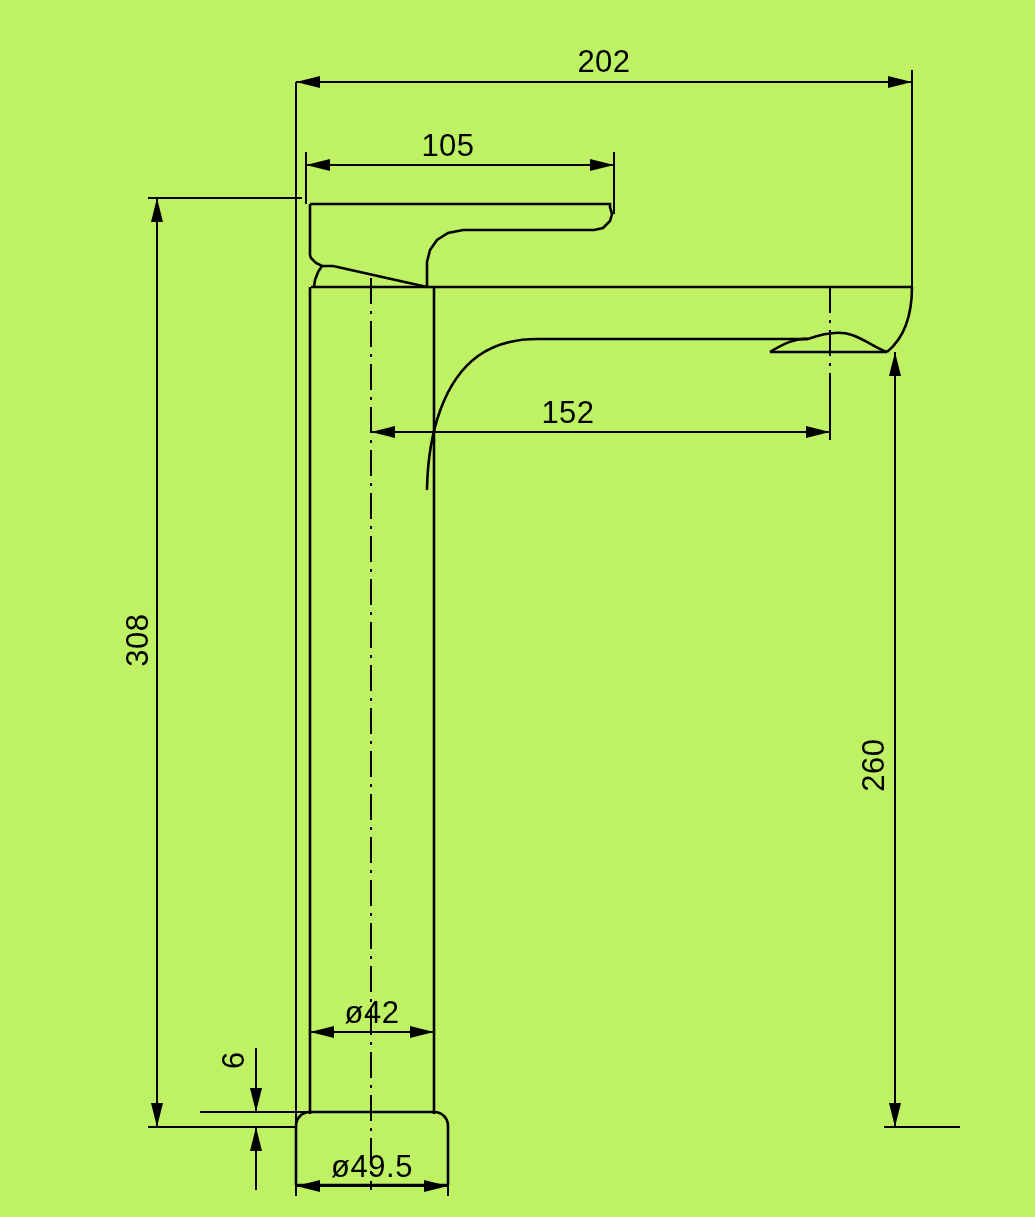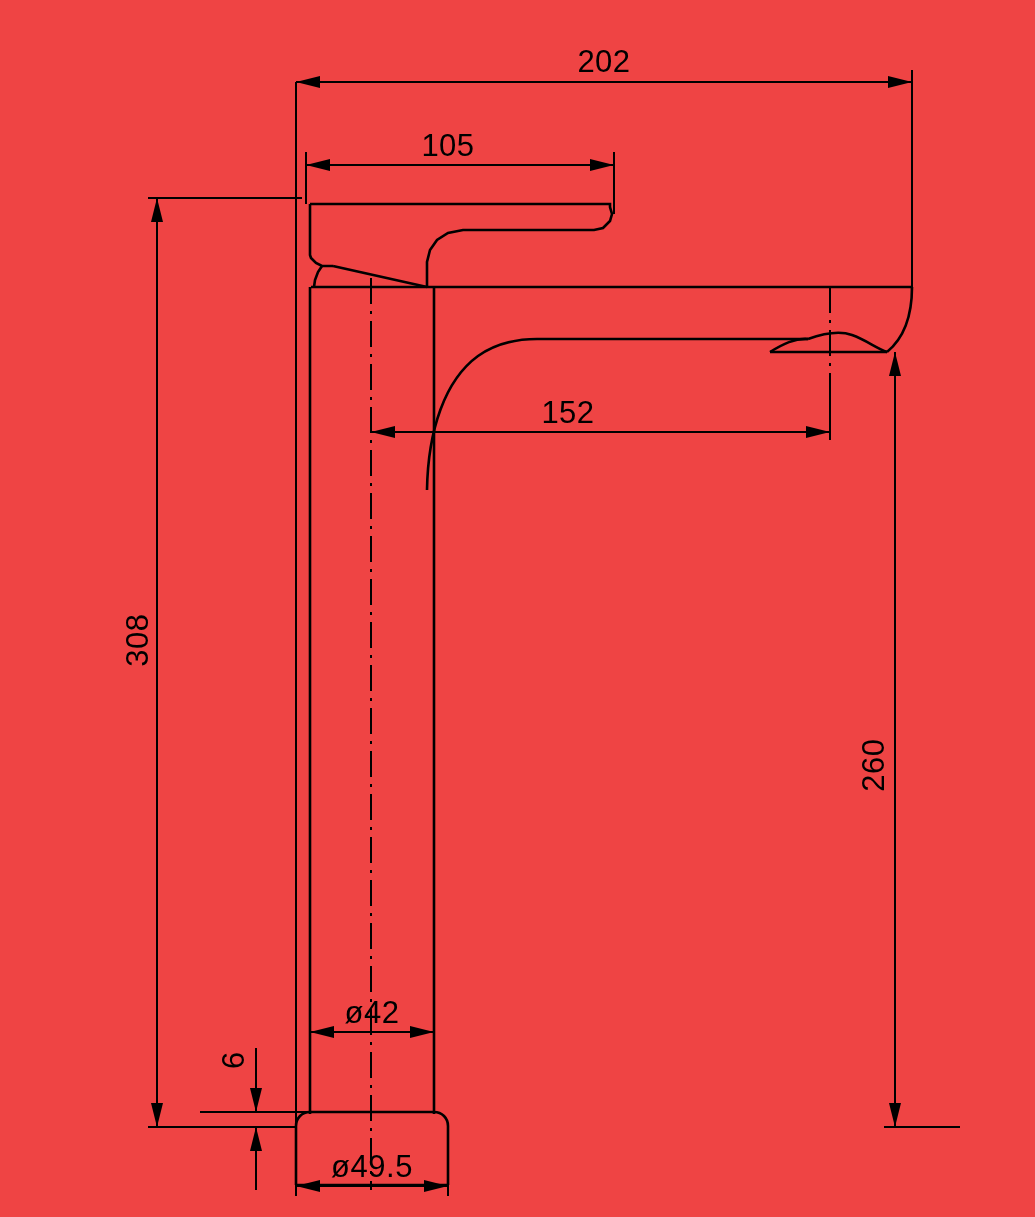--- a/index.html
+++ b/index.html
@@ -7,21 +7,21 @@
     padding: 0;
     background: #ffffff;
   }
   body {
     font-family: "Liberation Sans", sans-serif;
   }
   #drawing-root {
     position: relative;
     width: 1035px;
     height: 1217px;
-    background: #ef4444;
+    background: #bef264;
     overflow: hidden;
   }
   svg.tech-drawing {
     display: block;
     width: 1035px;
     height: 1217px;
   }
   .part-line {
     fill: none;
     stroke: #000000;

